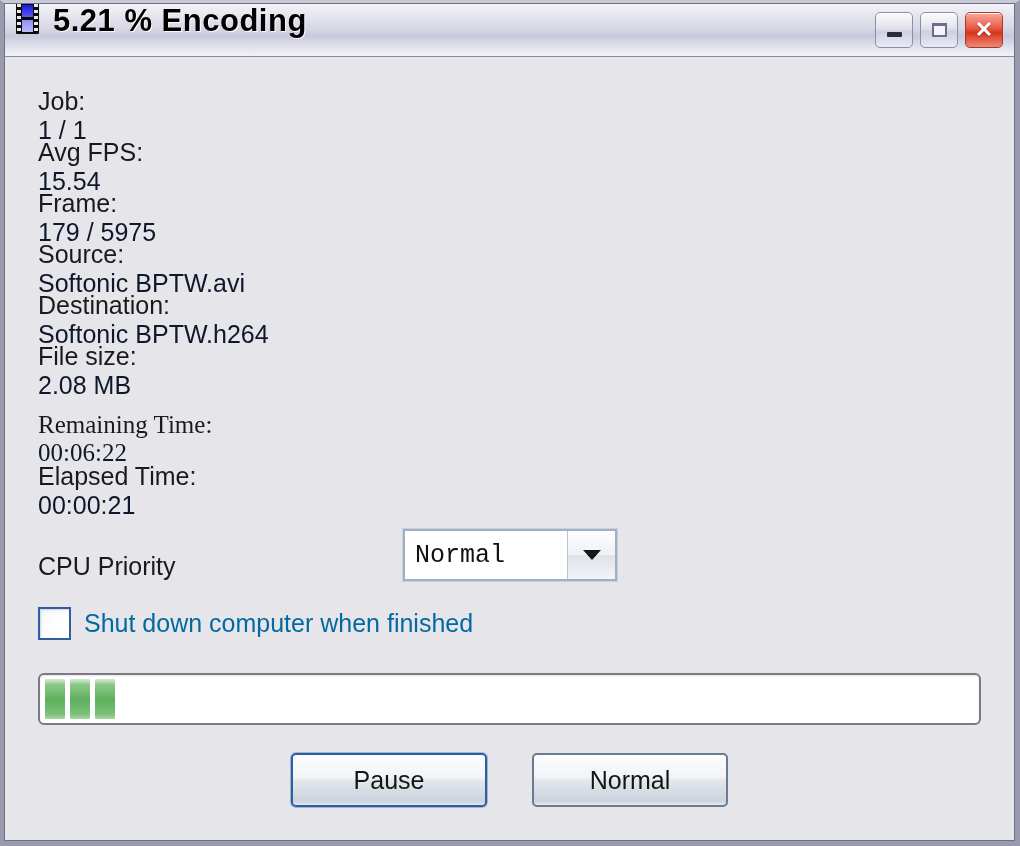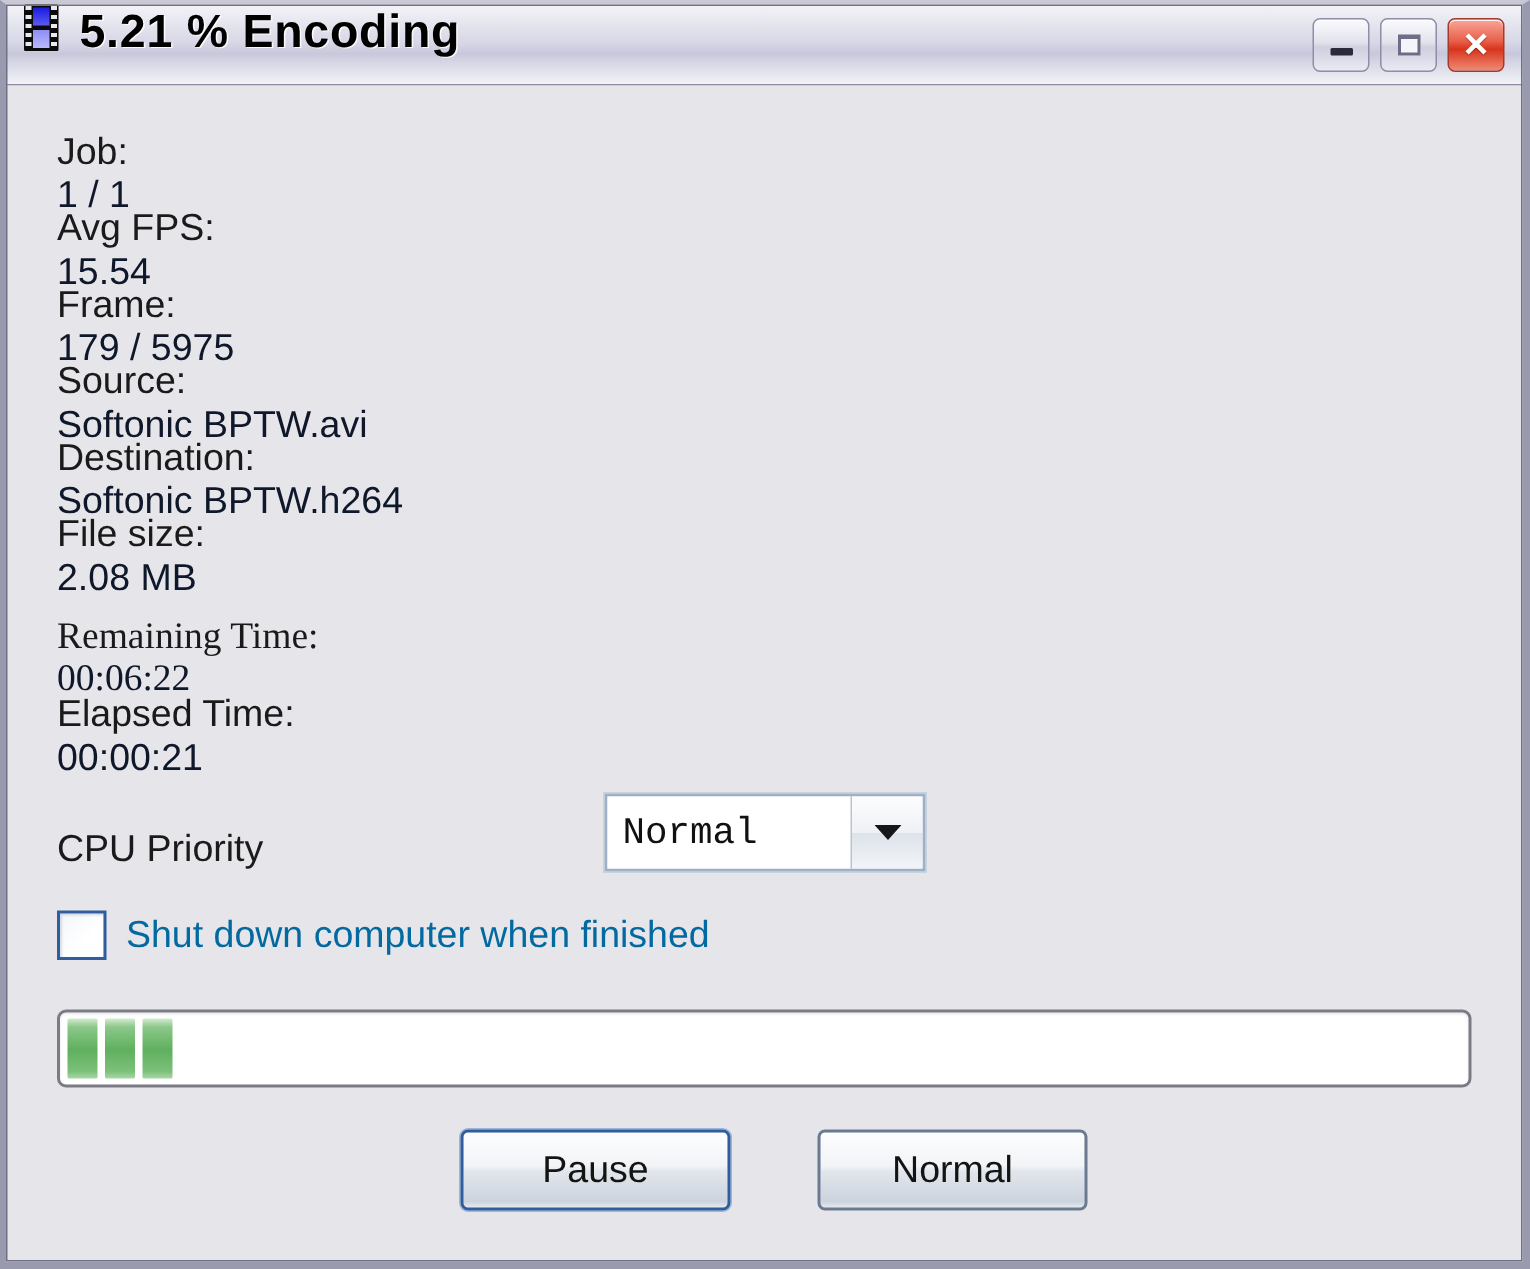--- a/index.html
+++ b/index.html
@@ -281,37 +281,36 @@
   }
 
   
   .btn-row {
     margin-top: 28px;
     display: flex;
     justify-content: center;
     gap: 45px;
   }
   .btn {
-    width: 180px;
+    width: 196px;
     height: 54px;
     box-sizing: border-box;
     border-radius: 5px;
     border: 2px solid #6a7a90;
     background: linear-gradient(to bottom,
         #fdfdfe 0%,
         #f2f4f7 44%,
         #e2e6ec 52%,
         #ccd3dd 92%,
         #e6eaf0 100%);
     display: flex;
     align-items: center;
     justify-content: center;
     font-size: 25px;
     color: #141414;
-    margin-left: 13px;
   }
   .btn.default {
     border-color: #2f5d9e;
     box-shadow: 0 0 0 1px #9bb6d8;
   }
 </style>
 </head>
 <body>
 
 <div class="window">

